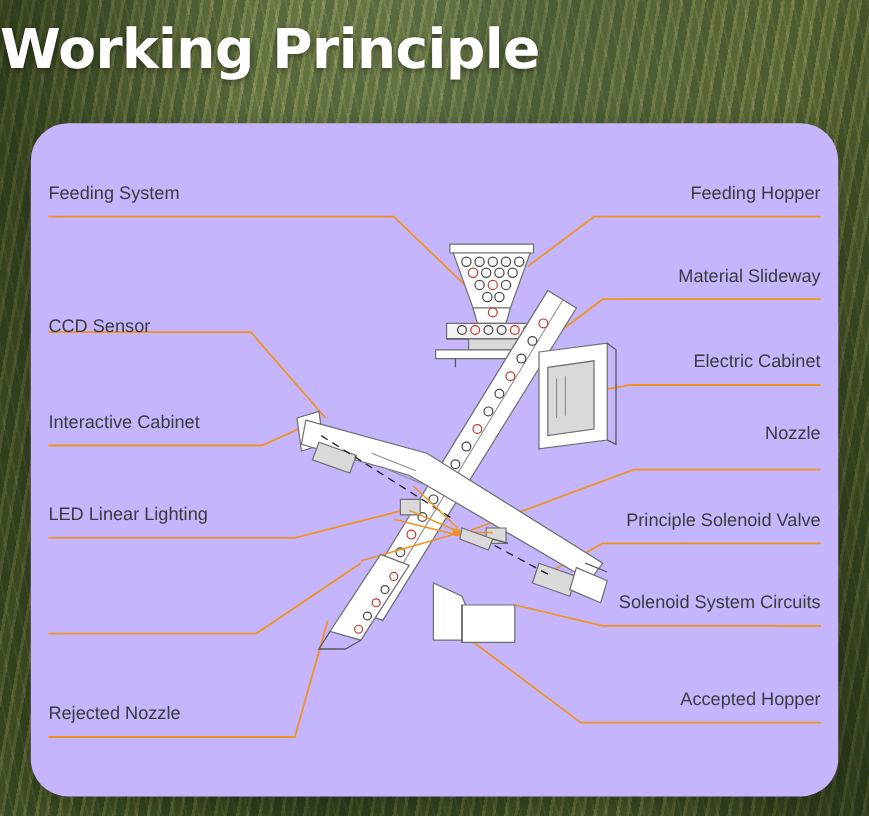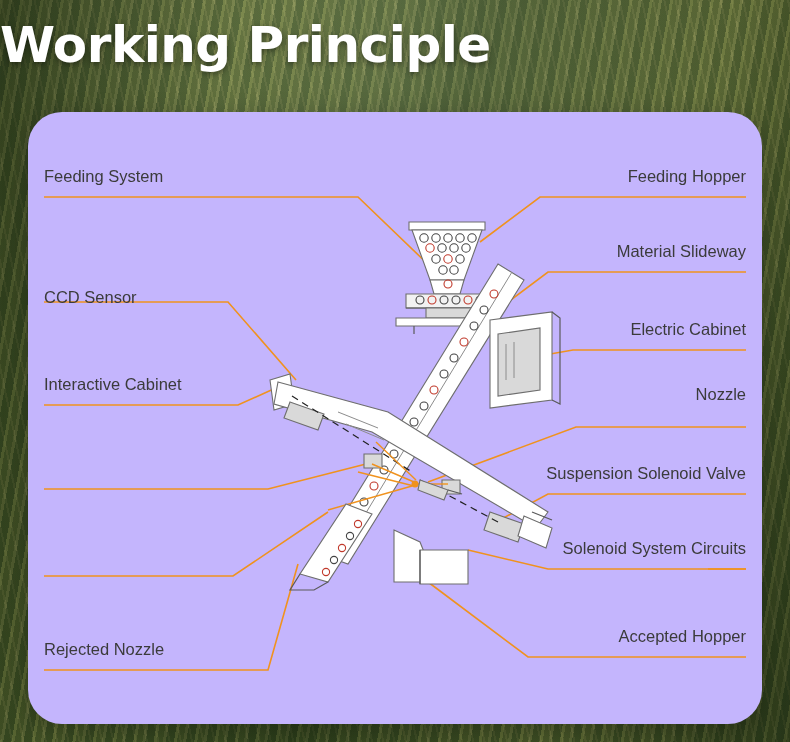--- a/index.html
+++ b/index.html
@@ -266,23 +266,24 @@
     <g>
       <path class="mfill-grey" d="M392 368 L420 378 L416 388 L390 378 Z"></path>
       <path class="mline" d="M420 378 L434 382"></path>
     </g>
 
   </svg>
 
   <div class="label left" style="left:16px; top:56px;">Feeding System</div>
   <div class="label left" style="left:16px; top:161px;margin-top:16px;">CCD Sensor</div>
   <div class="label left" style="left:16px; top:264px;">Interactive Cabinet</div>
+  <div class="label left" style="left:16px; top:348px;">LED Linear Lighting</div>
   <div class="label left" style="left:16px; top:529px;">Rejected Nozzle</div>
 
   <div class="label right" style="right:16px; top:56px;text-align:right;">Feeding Hopper</div>
   <div class="label right" style="right:16px; top:131px;">Material Slideway</div>
   <div class="label right" style="right:16px; top:209px;">Electric Cabinet</div>
   <div class="label right" style="right:16px; top:274px;">Nozzle</div>
-  <div class="label right" style="right:16px; top:353px;">Suspension Solenoid Valve</div>
+  <div class="label right" style="right:16px; top:353px;">Principle Solenoid Valve</div>
   <div class="label right" style="right:16px; top:428px;">Solenoid System Circuits</div>
   <div class="label right" style="right:16px; top:516px;">Accepted Hopper</div>
 
 </div>
 
 </body></html>

